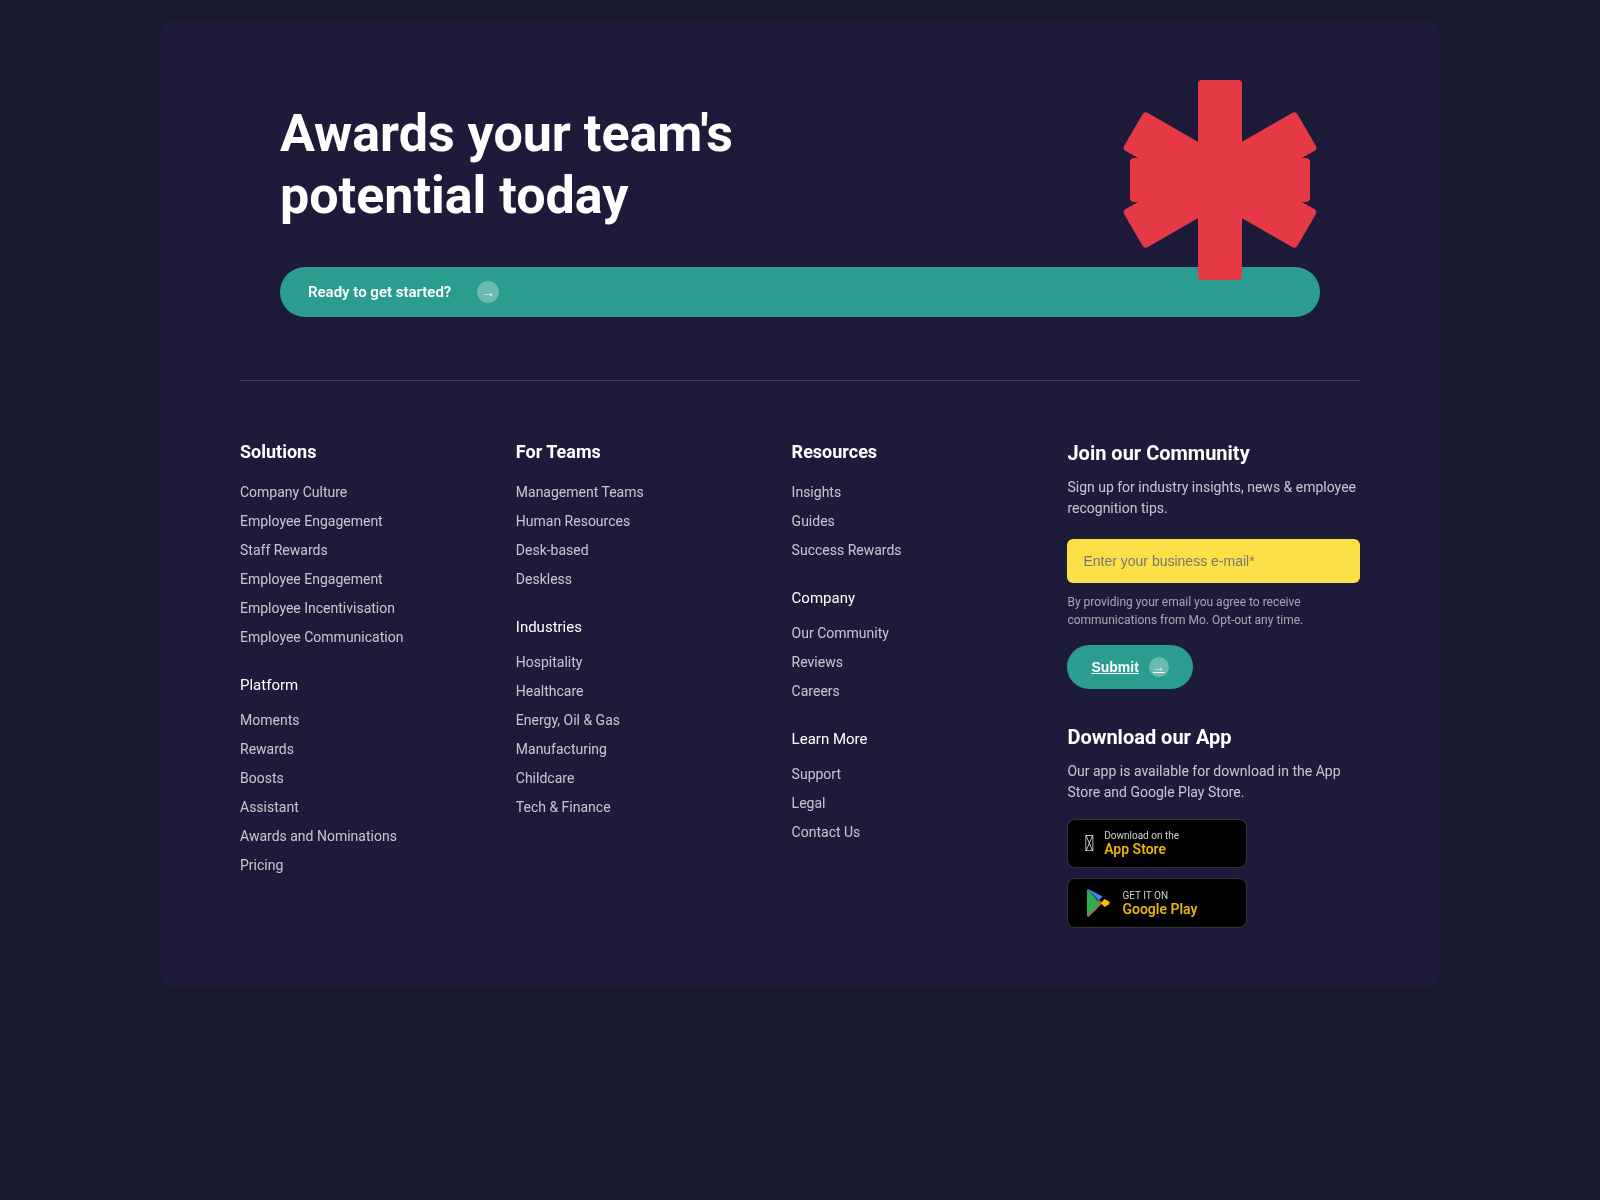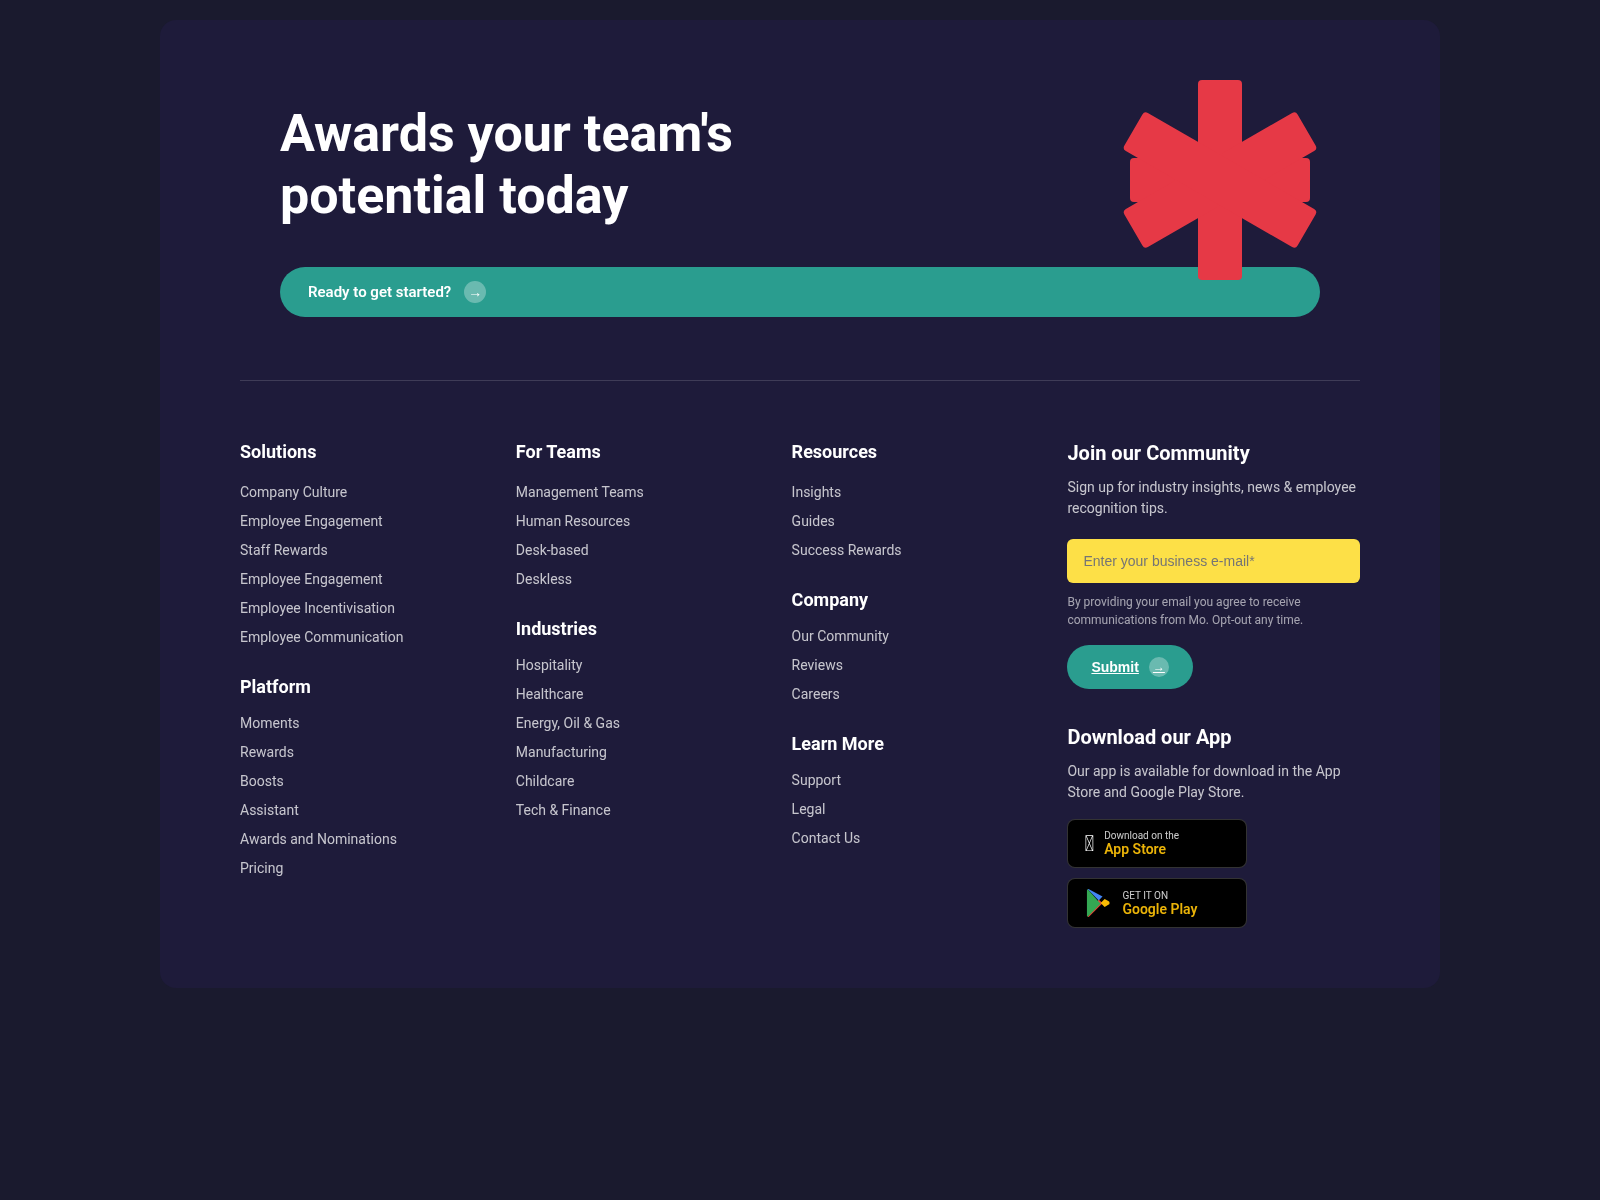--- a/index.html
+++ b/index.html
@@ -37,21 +37,21 @@
       font-weight: 700;
       line-height: 1.2;
       max-width: 520px;
       margin-bottom: 40px;
       color: #ffffff;
     }
 
     .hero-btn {
       display: inline-flex;
       align-items: center;
-      gap: 13px;
+      gap: 26px;
       background: #2a9d8f;
       color: #ffffff;
       border: none;
       border-radius: 30px;
       padding: 14px 28px;
       font-size: 15px;
       font-weight: 600;
       cursor: pointer;
       text-decoration: none;
     }
@@ -94,22 +94,22 @@
     }
 
     .footer-col h3 {
       font-size: 18px;
       font-weight: 700;
       color: #ffffff;
       margin-bottom: 20px;
     }
 
     .footer-col h4 {
-      font-size: 18px;
-      font-weight: 700;
+      font-size: 15px;
+      font-weight: 400;
       color: #ffffff;
       margin-top: 30px;
       margin-bottom: 16px;
     }
 
     .footer-col ul {
       list-style: none;
     }
 
     .footer-col ul li {

